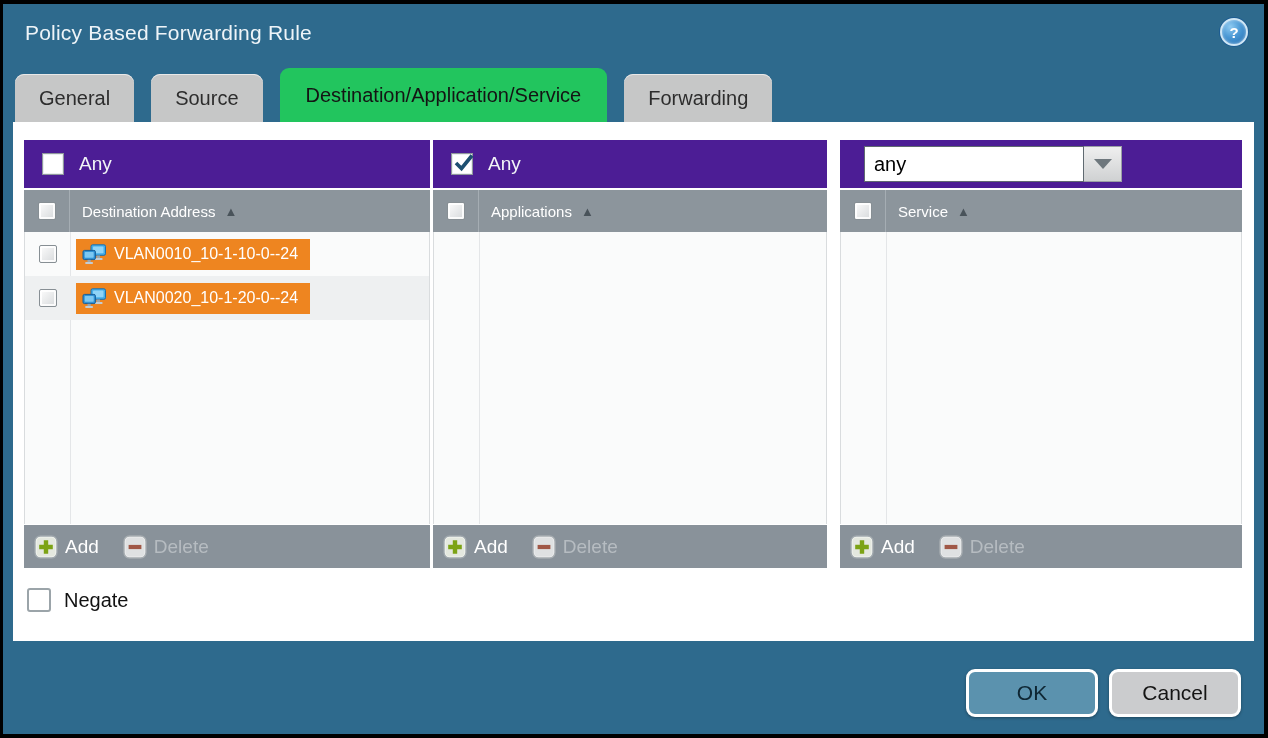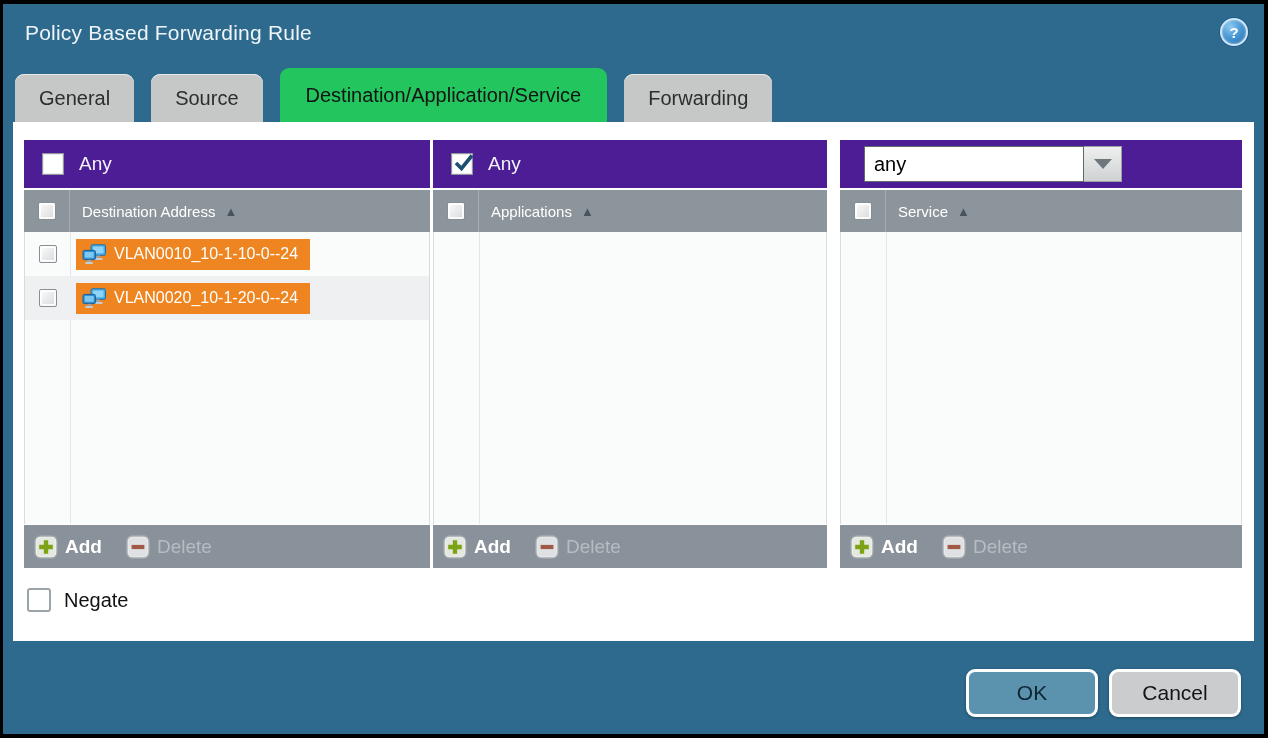--- a/index.html
+++ b/index.html
@@ -46,21 +46,21 @@
   .lrow.alt { background:#eef0f1;align-items:center; }
   .lrow .cbcell { width:46px; display:flex; justify-content:center; }
 
   .chip { display:inline-flex; align-items:center; background:#ee8520; height:31px; padding:0 12px 0 6px; margin-left:5px; cursor:pointer; }
   .chip-label { color:#fff; font-size:16px; margin-left:7px; white-space:nowrap; }
 
   .colfooter { height:44px; background:#89929a; display:flex; align-items:center; padding-left:10px; flex:0 0 auto; border-top:1px solid #fff; }
   .footbtn { display:flex; align-items:center; cursor:pointer; }
   .footbtn + .footbtn { margin-left:24px; }
   .footbtn-label { font-size:19px; margin-left:7px; }
-  .footbtn.add .footbtn-label { color:#fff;font-weight:bold; }
+  .footbtn.add .footbtn-label { color:#fff; }
   .footbtn.del { cursor:default; }
   .footbtn.del .footbtn-label { color:#b6bcc1; }
 
   
   .cb-plain { width:22px; height:22px; background:#fff; border:1px solid #8f979c; box-shadow:inset 0 0 0 1px #e9edef; position:relative; cursor:pointer; flex:0 0 auto; }
   .cb-plain svg { position:absolute; left:0px; top:-3px; }
   .cb-bevel { width:18px; height:18px; border:1px solid #878f94; border-radius:2px;
     background:linear-gradient(135deg,#fdfdfd 0%,#d6d9db 100%); box-shadow:inset 0 0 0 2px rgba(255,255,255,.85); cursor:pointer; flex:0 0 auto; }
 
   

